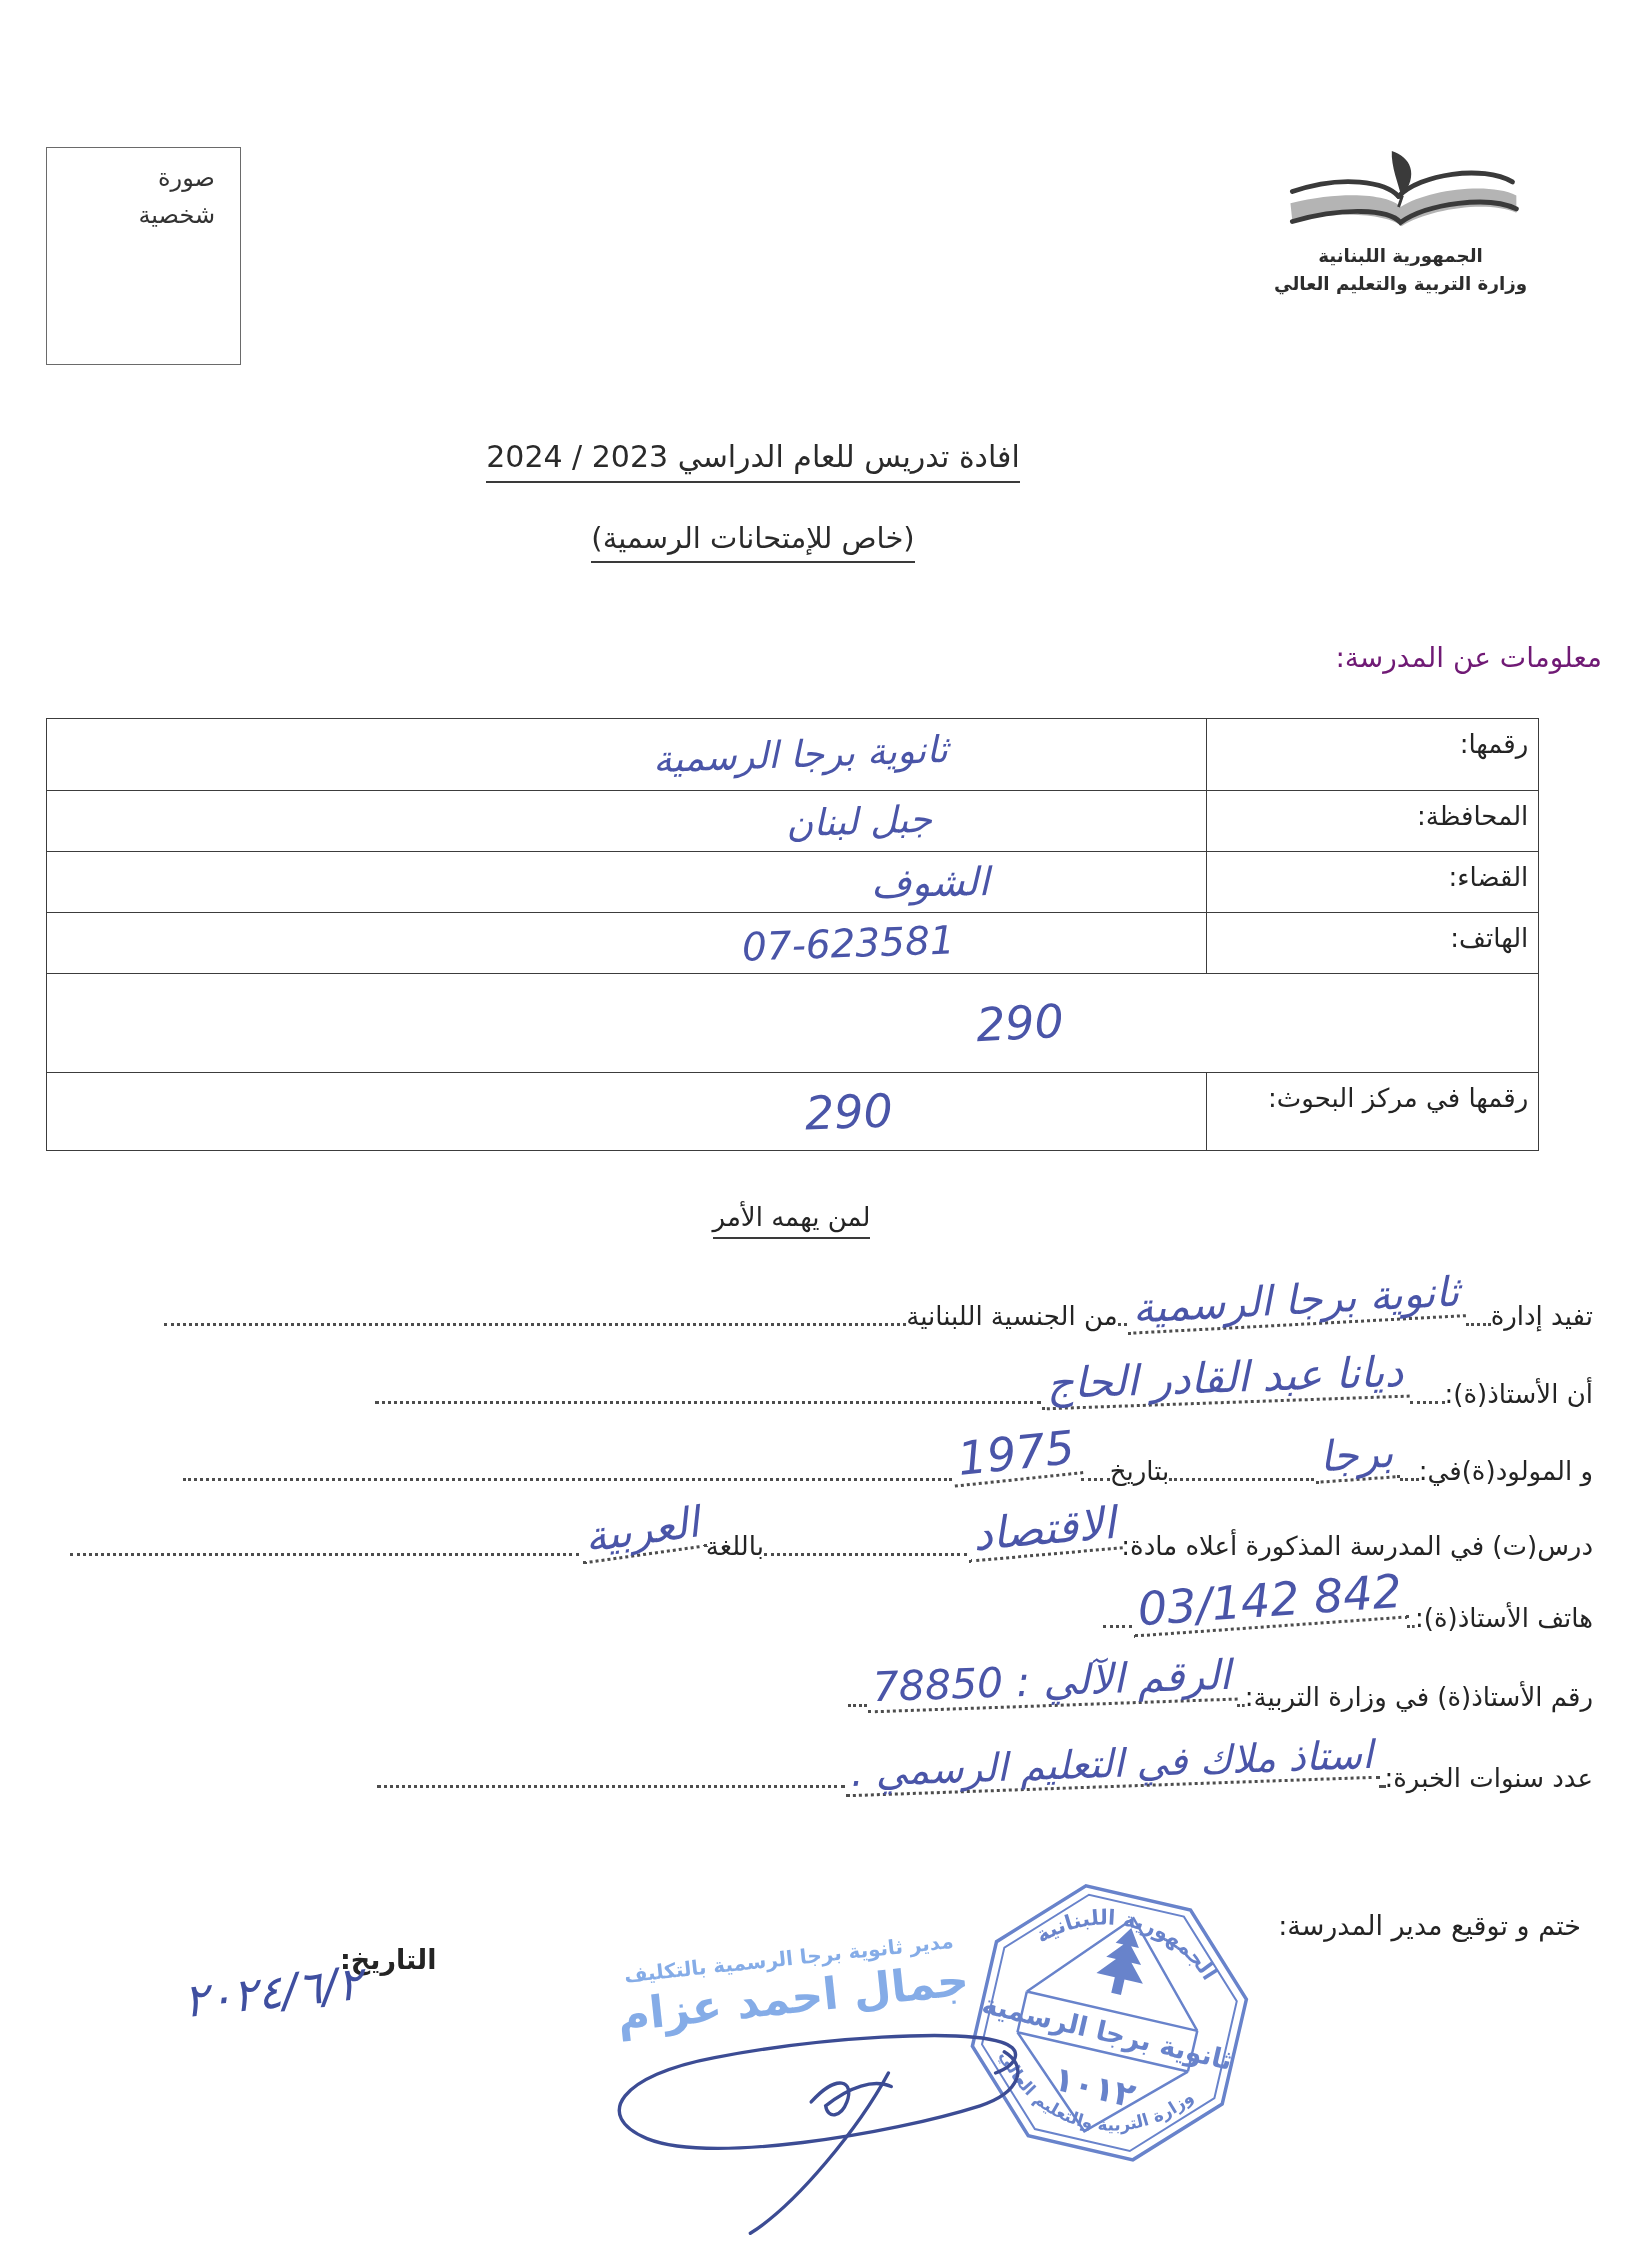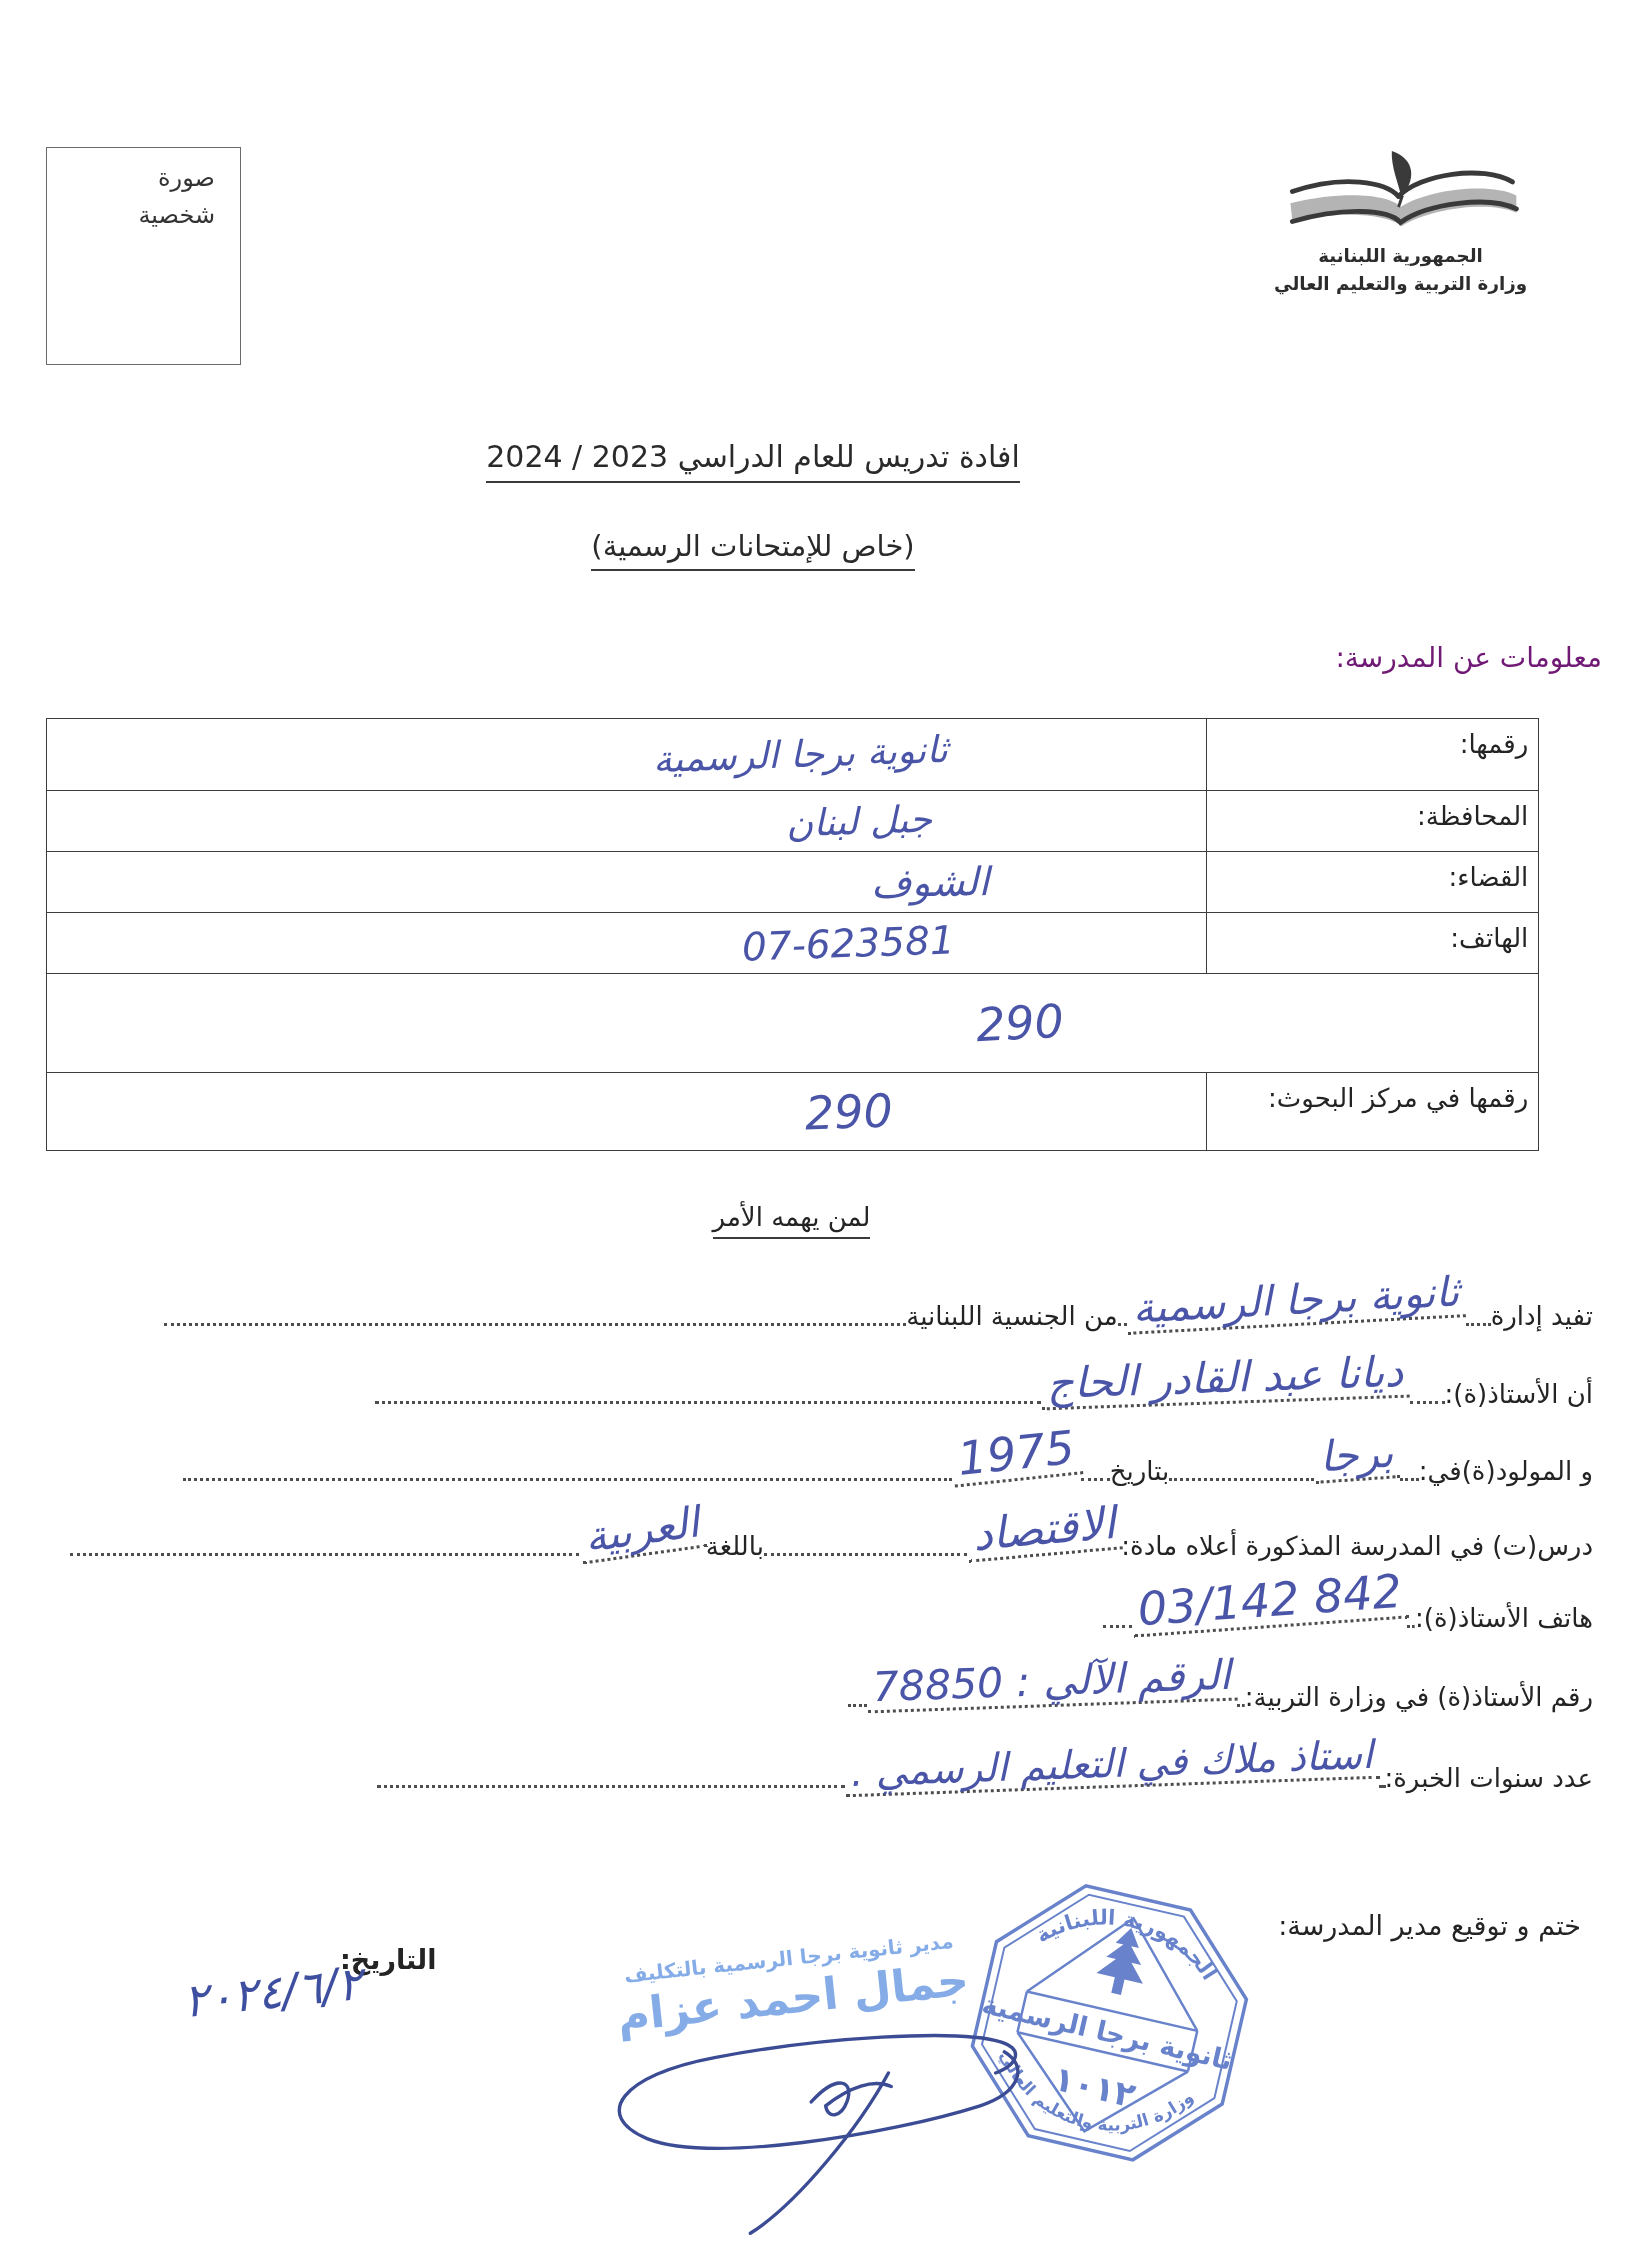--- a/index.html
+++ b/index.html
@@ -22,21 +22,21 @@
   .logo-wrap{left:1241px;top:145px;width:319px;text-align:center;direction:rtl;}
   .logo-wrap svg{display:block;margin:0 auto;}
   .logo-line{font-weight:bold;font-size:18.3px;color:#2c2c2c;line-height:1.55;}
 
   
   .title-band{left:0;top:439px;width:1506px;text-align:center;direction:rtl;}
   .doc-title{
     display:inline-block;font-size:30px;color:#2a2a2a;
     border-bottom:2.9px solid #3a3a3a;padding-bottom:6.8px;
   }
-  .subtitle-band{left:0;top:521px;width:1506px;text-align:center;direction:rtl;margin-top:8px;}
+  .subtitle-band{left:0;top:521px;width:1506px;text-align:center;direction:rtl;}
   .doc-subtitle{
     display:inline-block;font-size:29px;color:#2a2a2a;
     border-bottom:2.9px solid #3a3a3a;padding-bottom:5.8px;
   }
 
   .info-heading{top:641px;right:39px;font-size:28px;direction:rtl;color:#701a75;}
 
   
   .school-table{
     left:46px;top:718px;width:1493px;border:1.9px solid #3c3c3c;

